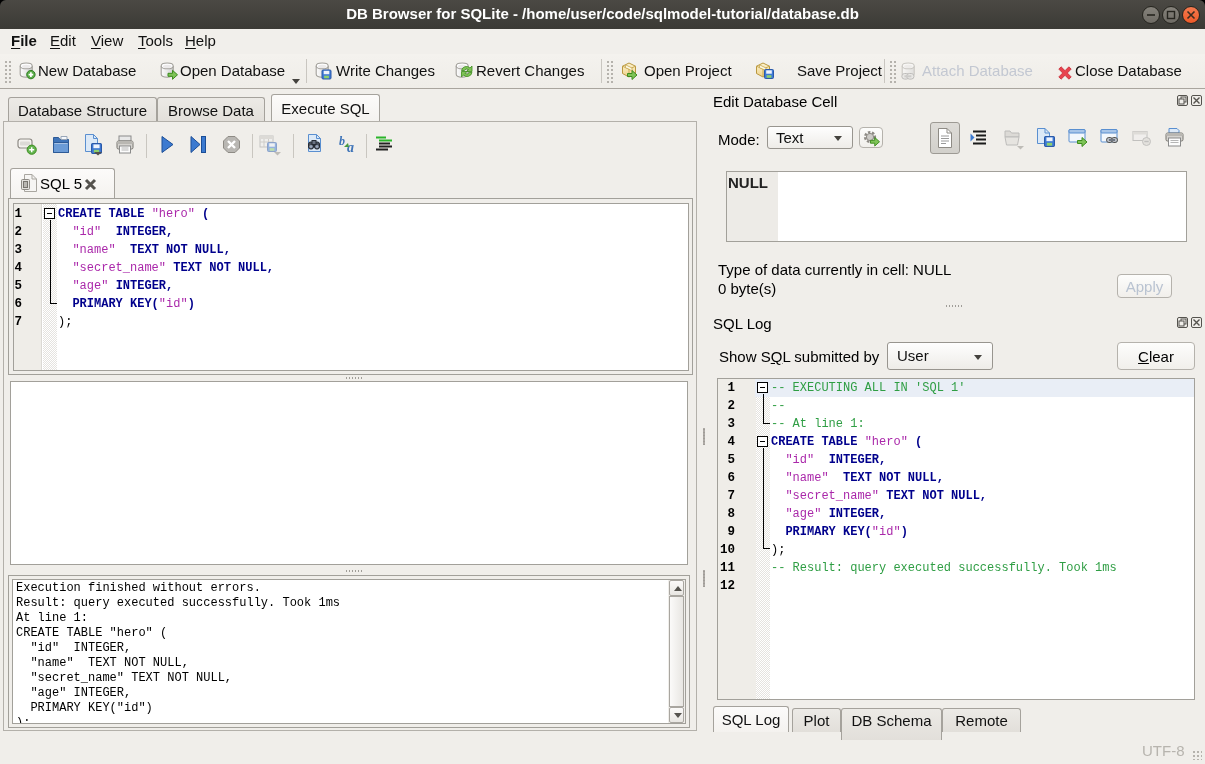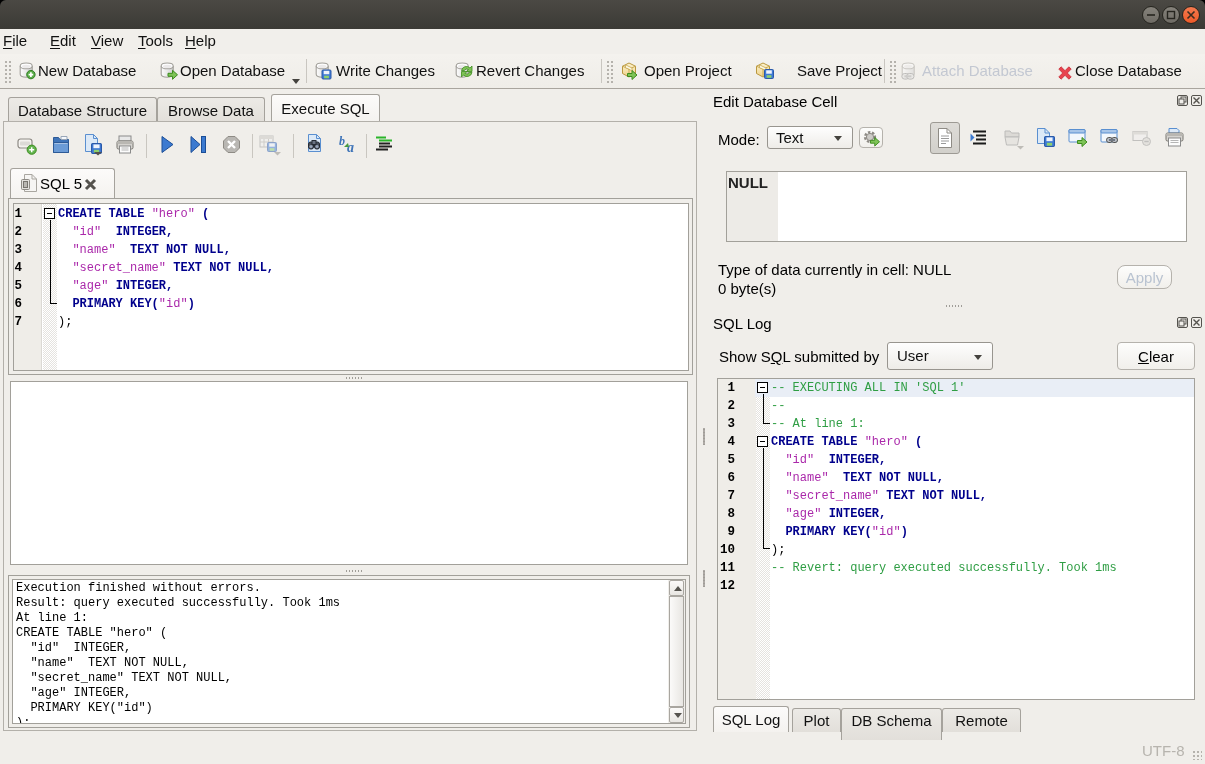--- a/index.html
+++ b/index.html
@@ -49,39 +49,40 @@
 .dockbtn svg { position:absolute; left:0; top:0; }
 .arrow-dn { width:0; height:0; border-left:4px solid transparent; border-right:4px solid transparent; border-top:5px solid #44423e; }
 .icon { position:absolute; }
 </style>
 </head>
 <body>
 
 <div class="abs" style="left:0; top:0; width:10px; height:10px; background:#000;"></div>
 <div class="abs" style="left:1195px; top:0; width:10px; height:10px; background:#000;"></div>
 <div id="titlebar" class="abs">
+  <div id="title" class="abs">DB Browser for SQLite - /home/user/code/sqlmodel-tutorial/database.db</div>
   <div class="abs winbtn grey" style="left:1142px;">
     <svg width="16" height="16" style="position:absolute;left:0;top:0;">
         <line x1="4" y1="8" x2="12" y2="8" stroke="#26251f" stroke-width="1.6"></line>
       </svg>
   </div>
   <div class="abs winbtn grey" style="left:1162px;">
     <svg width="16" height="16" style="position:absolute;left:0;top:0;">
         <rect x="4.5" y="4.5" width="7" height="7" fill="none" stroke="#26251f" stroke-width="1.4"></rect>
       </svg>
   </div>
   <div class="abs winbtn close" style="left:1182px;">
     <svg width="16" height="16" style="position:absolute;left:0;top:0;">
         <path d="M4.5 4.5 L11.5 11.5 M11.5 4.5 L4.5 11.5" stroke="#3a2c20" stroke-width="1.6"></path>
       </svg>
   </div>
 </div>
 
 <div id="menubar" class="abs">
-  <span class="abs menuitem" style="left:3px;"><u>F</u>ile</span>
+  <span class="abs menuitem" style="left:11px;font-weight:bold;"><u>F</u>ile</span>
   <span class="abs menuitem" style="left:50px;"><u>E</u>dit</span>
   <span class="abs menuitem" style="left:91px;"><u>V</u>iew</span>
   <span class="abs menuitem" style="left:138px;"><u>T</u>ools</span>
   <span class="abs menuitem" style="left:185px;"><u>H</u>elp</span>
 </div>
 
 <svg width="0" height="0" style="position:absolute;">
   <defs>
     <linearGradient id="cylg" x1="0" y1="0" x2="1" y2="0">
       <stop offset="0" stop-color="#fdfdfd"></stop>
@@ -413,21 +414,21 @@
     <rect x="4.5" y="11" width="12" height="8" fill="#fcfcfc" stroke="#8a8a8a"></rect>
     <path d="M6.5 13.5 L14.5 13.5 M6.5 15.5 L14.5 15.5" stroke="#b5b5b5"></path>
   </svg>
 </div>
 
 <div class="abs frame" style="left:726px; top:171px; width:461px; height:71px;"></div>
 <div class="abs" style="left:727px; top:172px; width:51px; height:69px; background:#edebe7;"></div>
 <span class="abs" style="left:728px; top:174px; font-size:15px; font-weight:bold; color:#222;">NULL</span>
 <span class="abs" style="left:718px; top:261px; font-size:15px;">Type of data currently in cell: NULL</span>
 <span class="abs" style="left:718px; top:280px; font-size:15px;">0 byte(s)</span>
-<div class="abs btn" style="left:1117px; top:265px; width:55px; height:24px; line-height:24px; color:#b9c3d1;border-radius:8px;">Apply</div>
+<div class="abs btn" style="left:1117px; top:274px; width:55px; height:24px; line-height:24px; color:#b9c3d1;">Apply</div>
 
 <div class="abs" style="left:945px; top:305px; width:17px; height:2px; background-image:radial-gradient(#a09d98 0.8px, transparent 1px); background-size:3px 2px;"></div>
 
 <span class="abs" style="left:713px; top:315px; font-size:15px;">SQL Log</span>
 <div class="abs dockbtn" style="left:1177px; top:317px;">
     <svg width="9" height="9">
       <rect x="3" y="1" width="5" height="5" fill="none" stroke="#55534e"></rect>
       <rect x="1" y="3" width="5" height="5" fill="#f0eeea" stroke="#55534e"></rect>
     </svg>
   </div>
@@ -468,21 +469,21 @@
 <div class="abs code" style="left:771px; top:379px;"><span class="c">-- EXECUTING ALL IN 'SQL 1'</span>
 <span class="c">--</span>
 <span class="c">-- At line 1:</span>
 <b>CREATE TABLE</b> <span class="s">"hero"</span> <b>(</b>
   <span class="s">"id"</span>  <b>INTEGER,</b>
   <span class="s">"name"</span>  <b>TEXT NOT NULL,</b>
   <span class="s">"secret_name"</span> <b>TEXT NOT NULL,</b>
   <span class="s">"age"</span> <b>INTEGER,</b>
   <b>PRIMARY KEY(</b><span class="s">"id"</span><b>)</b>
 );
-<span class="c">-- Revert: query executed successfully. Took 1ms</span></div>
+<span class="c">-- Result: query executed successfully. Took 1ms</span></div>
 
 <div class="abs tab active" style="left:713px; top:706px; width:76px; height:26px; line-height:25px;">SQL Log</div>
 <div class="abs tab" style="left:792px; top:708px; width:49px; height:24px; line-height:23px;">Plot</div>
 <div class="abs tab" style="left:841px; top:708px; width:101px; height:32px; line-height:23px;">DB Schema</div>
 <div class="abs tab" style="left:942px; top:708px; width:79px; height:24px; line-height:23px;">Remote</div>
 
 <span class="abs" style="left:1142px; top:742px; font-size:15px; color:#b7b4ae;">UTF-8</span>
 <div class="abs" style="left:1192px; top:750px; width:10px; height:10px; background-image:radial-gradient(#b5b2ac 1px, transparent 1.2px); background-size:4px 4px;"></div>
 
 </body></html>

